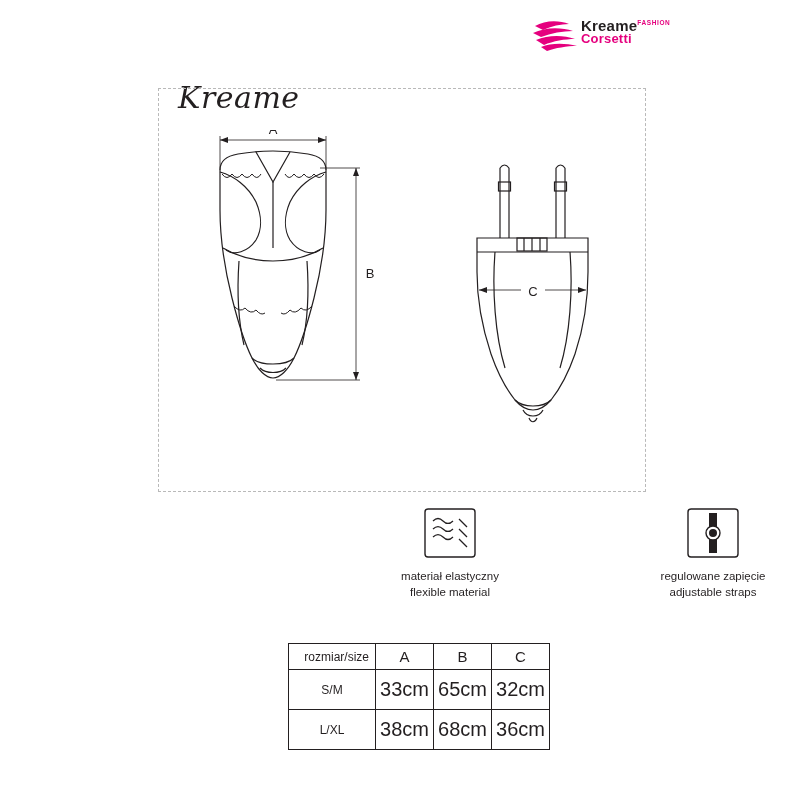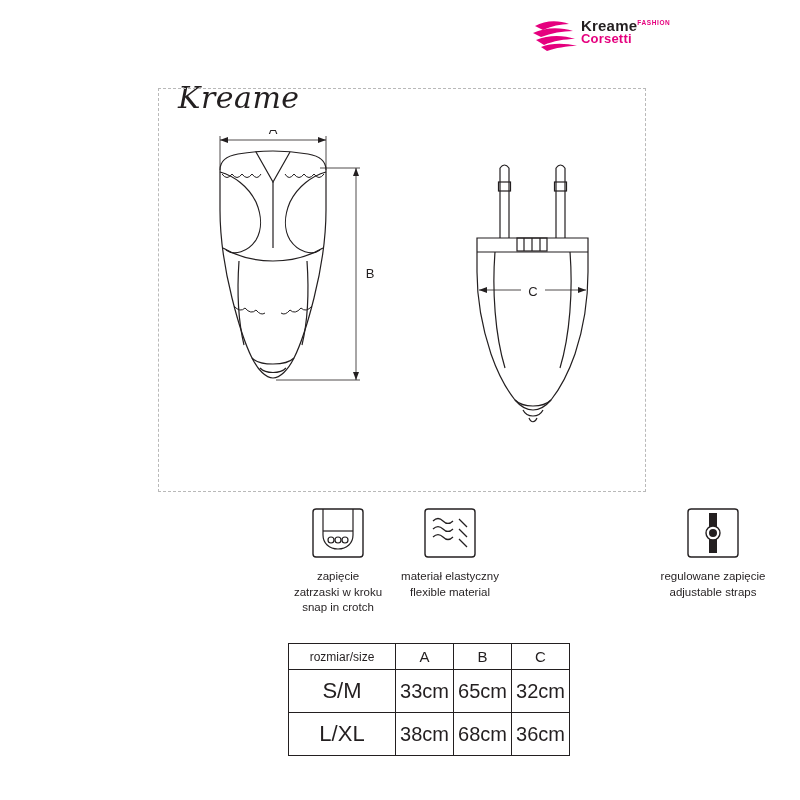--- a/index.html
+++ b/index.html
@@ -132,30 +132,31 @@
     border-collapse: collapse;
   }
   .sizetable td, .sizetable th {
     border: 1px solid #231f20;
     font-weight: normal;
     text-align: center;
     color: #231f20;
   }
   .sizetable .hdr-label {
     font-size: 12px;
-    padding: 4px 16px;
+    padding: 4px 6px;
     width: 74px;
+    text-align: right;
   }
   .sizetable .hdr-col {
     font-size: 15px;
     width: 53px;
     padding: 4px 2px;
   }
   .sizetable .rowlabel {
-    font-size: 22px;
+    font-size: 12px;
     padding: 8px 6px;
   }
   .sizetable .cell {
     font-size: 20px;
     padding: 8px 2px;
   }
   
 </style>
 </head>
 <body>
@@ -291,35 +292,20 @@
         <polygon points="24,130 32,127 32,133" fill="#231f20" stroke="none"></polygon>
         <polygon points="131,130 123,127 123,133" fill="#231f20" stroke="none"></polygon>
       </g>
       <rect x="66" y="120" width="24" height="20" fill="#ffffff"></rect>
       <text x="78" y="136" text-anchor="middle" font-family="Liberation Sans, sans-serif" font-size="13" fill="#231f20">C</text>
     </svg>
   </div>
 
   <div class="features">
 
-    <div class="feature f1">
-      <div class="ico">
-        <svg width="66" height="56" viewBox="0 0 66 56">
-          <rect x="8" y="4" width="50" height="48" rx="3" fill="none" stroke="#231f20" stroke-width="1.4"></rect>
-          <path d="M18 4 L18 30 C18 38, 24 44, 33 44 C42 44, 48 38, 48 30 L48 4" fill="none" stroke="#231f20" stroke-width="1.2"></path>
-          <line x1="18" y1="26" x2="48" y2="26" stroke="#231f20" stroke-width="1.2"></line>
-          <circle cx="26" cy="35" r="3" fill="none" stroke="#231f20" stroke-width="1.2"></circle>
-          <circle cx="33" cy="35" r="3" fill="none" stroke="#231f20" stroke-width="1.2"></circle>
-          <circle cx="40" cy="35" r="3" fill="none" stroke="#231f20" stroke-width="1.2"></circle>
-        </svg>
-      </div>
-      <div class="cap">zapięcie
-zatrzaski w kroku
-snap in crotch</div>
-    </div>
 
     <div class="feature f2">
       <div class="ico">
         <svg width="66" height="56" viewBox="0 0 66 56">
           <rect x="8" y="4" width="50" height="48" rx="3" fill="none" stroke="#231f20" stroke-width="1.4"></rect>
           <path d="M16 16 q5 -5 10 0 q5 5 10 0" fill="none" stroke="#231f20" stroke-width="1.2"></path>
           <path d="M16 24 q5 -5 10 0 q5 5 10 0" fill="none" stroke="#231f20" stroke-width="1.2"></path>
           <path d="M16 32 q5 -5 10 0 q5 5 10 0" fill="none" stroke="#231f20" stroke-width="1.2"></path>
           <line x1="42" y1="14" x2="50" y2="22" stroke="#231f20" stroke-width="1.2"></line>
           <line x1="42" y1="24" x2="50" y2="32" stroke="#231f20" stroke-width="1.2"></line>

